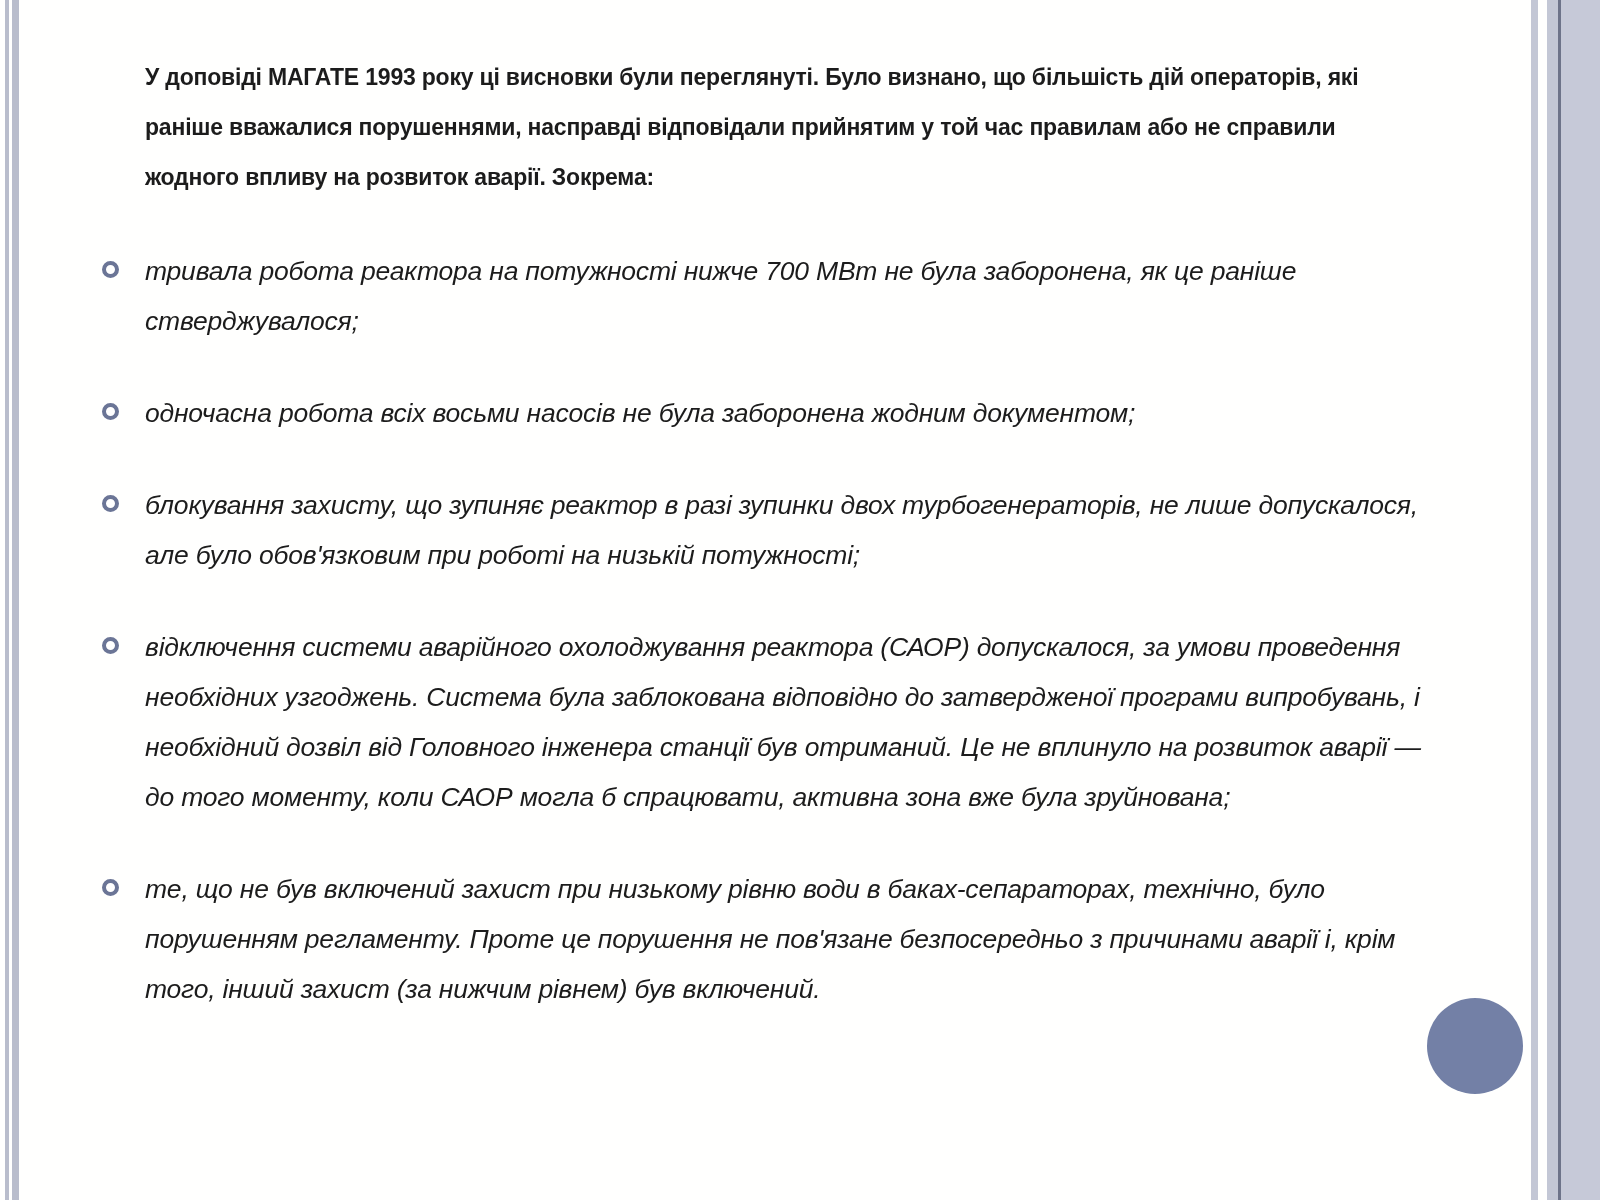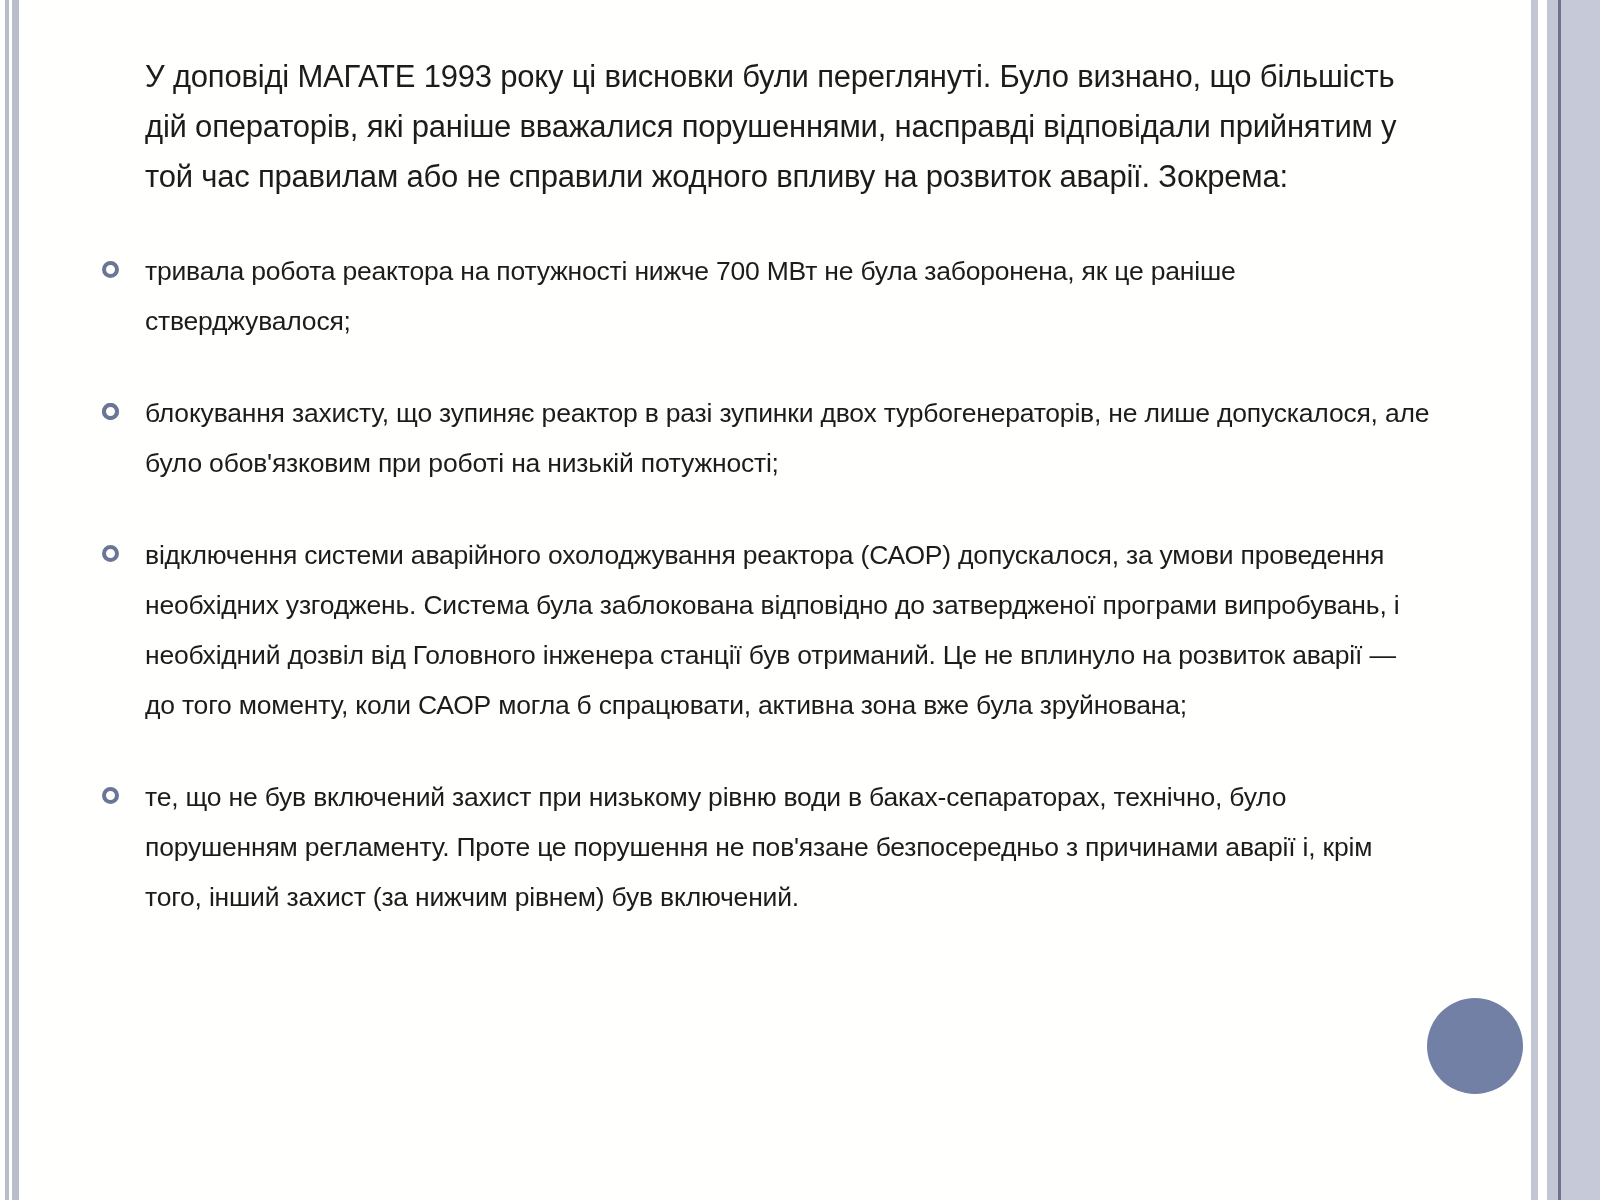--- a/index.html
+++ b/index.html
@@ -30,34 +30,36 @@
 
   
   .content {
     position: absolute;
     left: 100px;
     top: 52px;
     width: 1330px;
   }
   .intro {
     margin: 0 0 44px 45px;
-    font-size: 31px;
+    font-size: 23px;
     line-height: 50px;
     letter-spacing: -0.2px;
     white-space: pre-line;
+    font-weight: bold;
   }
   ul.bullets {
     list-style: none;
     margin: 0;
     padding: 0;
   }
   ul.bullets li {
     position: relative;
     margin: 0 0 42px 0;
     padding-left: 45px;
+    font-style: italic;
     font-size: 26.5px;
     line-height: 50px;
     letter-spacing: -0.2px;
   }
   .bullet-ring {
     position: absolute;
     left: 2px;
     top: 15px;
     width: 9px;
     height: 9px;
@@ -93,20 +95,21 @@
   <div class="content">
     <p class="intro">У доповіді МАГАТЕ 1993 року ці висновки були переглянуті. Було визнано, що більшість дій операторів, які раніше вважалися порушеннями, насправді відповідали прийнятим у той час правилам або не справили жодного впливу на розвиток аварії. Зокрема:</p>
 
     <ul class="bullets">
       <li>
         <span class="bullet-ring"></span>
         <span>тривала робота реактора на потужності нижче 700 МВт не була заборонена, як це раніше стверджувалося;</span>
       </li>
       <li>
         <span class="bullet-ring"></span>
+        <span>одночасна робота всіх восьми насосів не була заборонена жодним документом;</span>
       </li>
       <li>
         <span class="bullet-ring"></span>
         <span>блокування захисту, що зупиняє реактор в разі зупинки двох турбогенераторів, не лише допускалося, але було обов'язковим при роботі на низькій потужності;</span>
       </li>
       <li>
         <span class="bullet-ring"></span>
         <span>відключення системи аварійного охолоджування реактора (САОР) допускалося, за умови проведення необхідних узгоджень. Система була заблокована відповідно до затвердженої програми випробувань, і необхідний дозвіл від Головного інженера станції був отриманий. Це не вплинуло на розвиток аварії — до того моменту, коли САОР могла б спрацювати, активна зона вже була зруйнована;</span>
       </li>
       <li>

